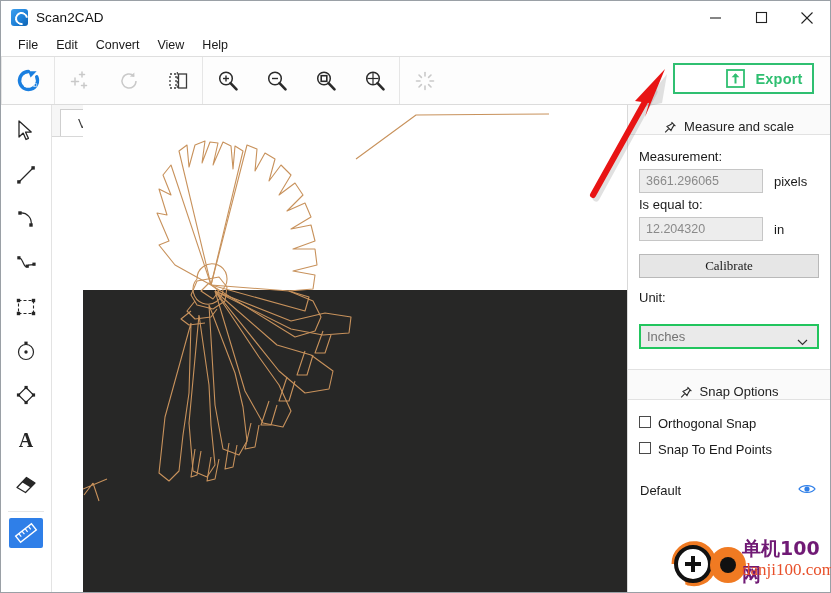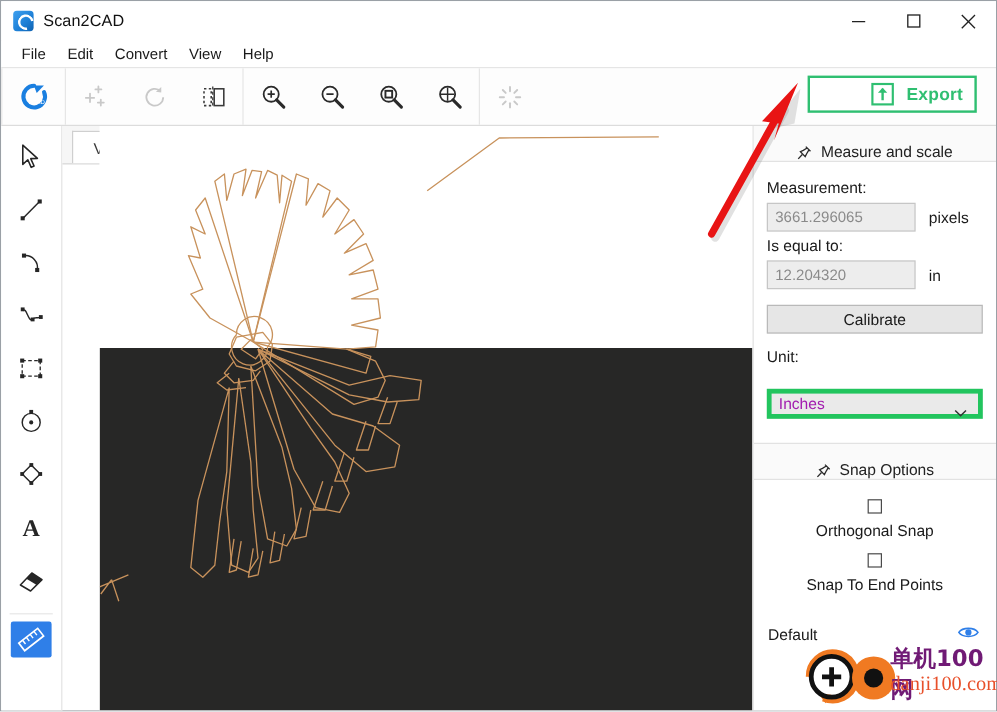--- a/index.html
+++ b/index.html
@@ -185,31 +185,31 @@
     color:#8a8a8a;font-size:12.5px;
     display:flex;align-items:center;padding-left:6px;
     box-sizing:border-box;
   }
   .unit-txt{font-size:13px;color:#1a1a1a;}
   .btn-grey{
     margin-top:13px;
     width:100%;height:24px;
     border:1px solid #b9b9b9;background:#e6e6e6;
     display:flex;align-items:center;justify-content:center;
-    font-size:13px;color:#1a1a1a;box-sizing:border-box;
+    font-size:13px;color:#1a1a1a;box-sizing:border-box;font-family:Liberation Serif, serif;
   }
   .select{
     width:100%;height:25px;
-    border:4px solid #22c55e;background:#eaeaea;
+    border:2px solid #22c55e;background:#eaeaea;
     display:flex;align-items:center;padding-left:6px;
-    font-size:13px;color:#a21caf;box-sizing:border-box;
+    font-size:13px;color:#737373;box-sizing:border-box;
     position:relative;margin-top:19px;
   }
   .select .chev{position:absolute;right:9px;top:8px;}
-  .chk-row{display:flex;align-items:center;gap:7px;margin:6px 0 11px 0;flex-direction:column;}
+  .chk-row{display:flex;align-items:flex-start;gap:7px;margin:6px 0 11px 0;}
   .chk{
     width:12px;height:12px;border:1px solid #4a4a4a;background:#fff;
     flex:0 0 12px;box-sizing:border-box;
   }
   .chk-lbl{font-size:13px;color:#1a1a1a;}
   .layer-row{
     display:flex;align-items:center;justify-content:space-between;
     padding:9px 14px 0 12px;font-size:13px;color:#1a1a1a;
   }
   .spacer{flex:1 1 auto;}

